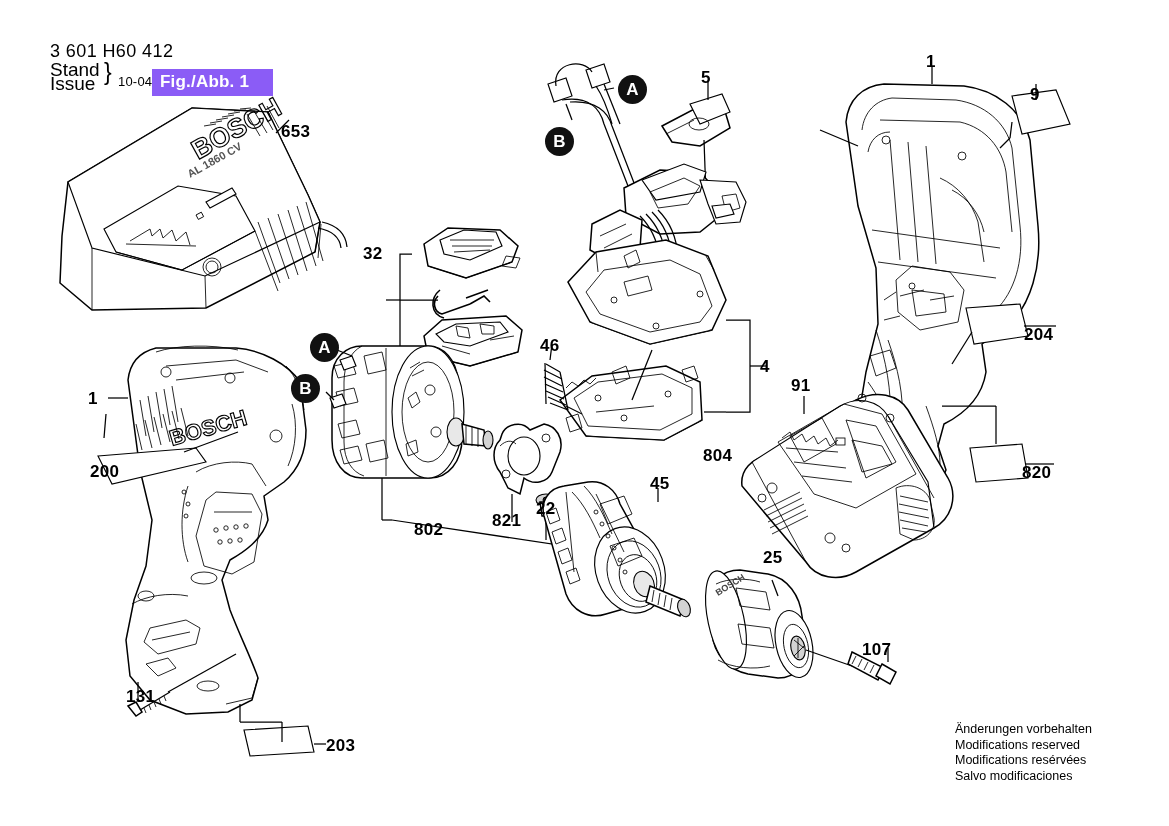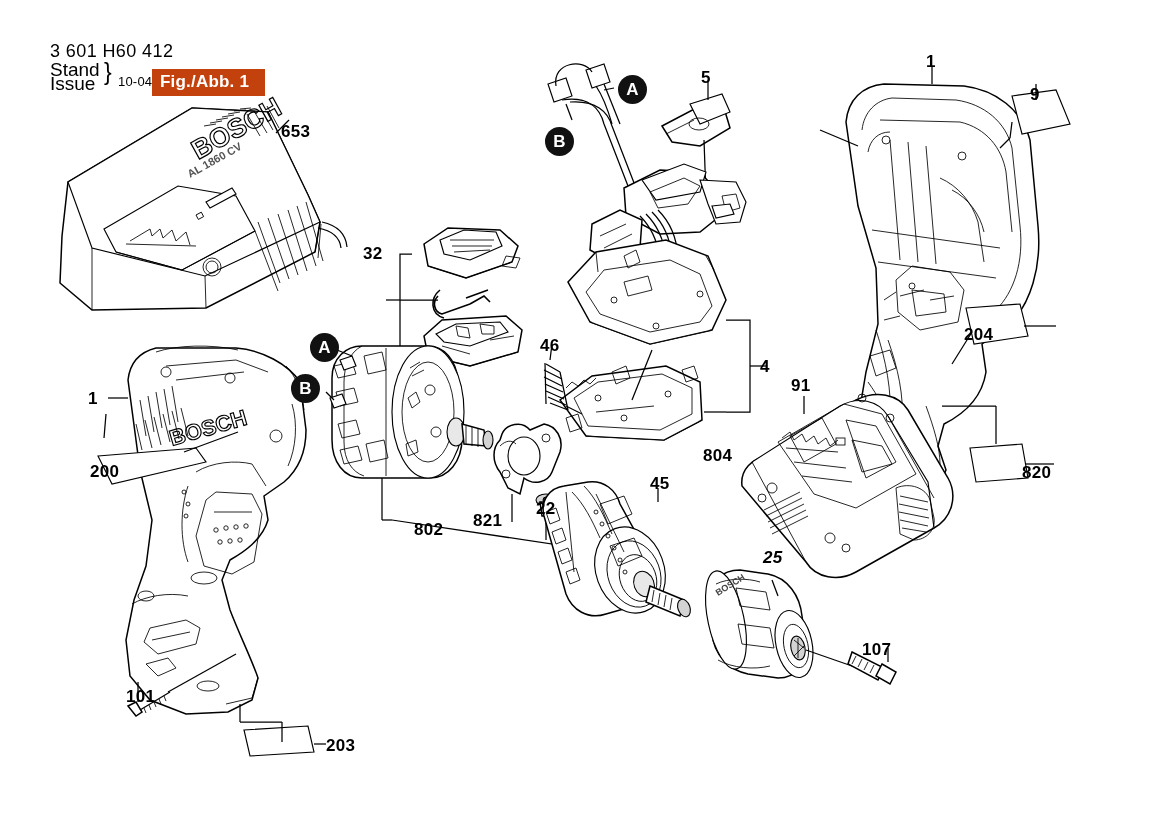--- a/index.html
+++ b/index.html
@@ -5,22 +5,22 @@
   html,body{margin:0;padding:0;background:#fff;}
   body{width:1169px;height:826px;position:relative;overflow:hidden;
        font-family:"Liberation Sans",sans-serif;color:#000;}
   #sheet{position:absolute;inset:0;background:#fff;}
 
   
   .hdr-partno{position:absolute;left:50px;top:41px;font-size:18px;letter-spacing:.4px;}
   .hdr-stand{position:absolute;left:50px;top:63px;font-size:19px;line-height:14px;}
   .hdr-brace{position:absolute;left:104px;top:61px;font-size:23px;line-height:22px;font-weight:300;}
   .hdr-date{position:absolute;left:118px;top:74px;font-size:13px;letter-spacing:.2px;}
-  .fig-badge{position:absolute;left:152px;top:69px;background:#c2410c;color:#fff;
-             font-size:17px;font-weight:bold;padding:3px 16px 4px 8px;letter-spacing:.2px;}
+  .fig-badge{position:absolute;left:152px;top:69px;background:#8b5cf6;color:#fff;
+             font-size:17px;font-weight:bold;padding:3px 24px 4px 8px;letter-spacing:.2px;}
 
   
   .footer{position:absolute;left:955px;top:722px;font-size:12.5px;line-height:15.5px;}
 
   
   .cal{position:absolute;font-size:17px;font-weight:bold;letter-spacing:.3px;white-space:nowrap;}
 
   
   .abm{position:absolute;width:29px;height:29px;border-radius:50%;background:#111;color:#fff;
        font-size:17px;font-weight:bold;display:flex;align-items:center;justify-content:center;}
@@ -42,20 +42,26 @@
 
   <div class="hdr-partno">3 601 H60 412</div>
   <div class="hdr-stand">
     <span>Stand</span><br>
     <span>Issue</span>
   </div>
   <div class="hdr-brace">}</div>
   <div class="hdr-date">10-04-30</div>
   <div class="fig-badge">Fig./Abb. 1</div>
 
+  <div class="footer">
+    <div>Änderungen vorbehalten</div>
+    <div>Modifications reserved</div>
+    <div>Modifications resérvées</div>
+    <div>Salvo modificaciones</div>
+  </div>
 
   <svg width="1169" height="826" viewBox="0 0 1169 826">
 
     <g>
       <path class="wht2" d="M62 236 L60 283 L92 310 L206 308 L315 252 L320 222 L308 195 L268 112 L192 108 L68 182 Z"></path>
       <path class="wht" d="M68 182 L192 108 L268 112 L308 195 L320 222 L205 276 L92 248 Z"></path>
       <path class="thin" d="M92 248 L92 310"></path>
       <path class="thin" d="M205 276 L206 308"></path>
       <path class="thin" d="M320 222 L315 252"></path>
 
@@ -456,32 +462,32 @@
   </svg>
 
   <div class="abm" style="left:618px;top:75px;">A</div>
   <div class="abm" style="left:545px;top:127px;">B</div>
   <div class="abm" style="left:310px;top:333px;">A</div>
   <div class="abm" style="left:291px;top:374px;">B</div>
 
   <div class="cal" style="left:281px;top:122px;">653</div>
   <div class="cal" style="left:88px;top:389px;">1</div>
   <div class="cal" style="left:90px;top:462px;">200</div>
-  <div class="cal" style="left:126px;top:687px;">101</div>
+  <div class="cal" style="left:126px;top:687px;">131</div>
   <div class="cal" style="left:326px;top:736px;">203</div>
   <div class="cal" style="left:363px;top:244px;">32</div>
   <div class="cal" style="left:540px;top:336px;">46</div>
   <div class="cal" style="left:414px;top:520px;">802</div>
-  <div class="cal" style="left:473px;top:511px;">821</div>
+  <div class="cal" style="left:492px;top:511px;">821</div>
   <div class="cal" style="left:536px;top:499px;">22</div>
   <div class="cal" style="left:650px;top:474px;text-align:right;">45</div>
   <div class="cal" style="left:701px;top:68px;">5</div>
   <div class="cal" style="left:760px;top:357px;">4</div>
   <div class="cal" style="left:703px;top:402px;margin-top:44px;">804</div>
   <div class="cal" style="left:926px;top:52px;">1</div>
   <div class="cal" style="left:1030px;top:85px;">9</div>
-  <div class="cal" style="left:964px;top:325px;">204</div>
+  <div class="cal" style="left:1024px;top:325px;">204</div>
   <div class="cal" style="left:1022px;top:463px;">820</div>
   <div class="cal" style="left:791px;top:376px;">91</div>
-  <div class="cal" style="left:763px;top:548px;font-style:italic;">25</div>
+  <div class="cal" style="left:763px;top:548px;">25</div>
   <div class="cal" style="left:862px;top:640px;">107</div>
 
 </div>
 
 </body></html>

